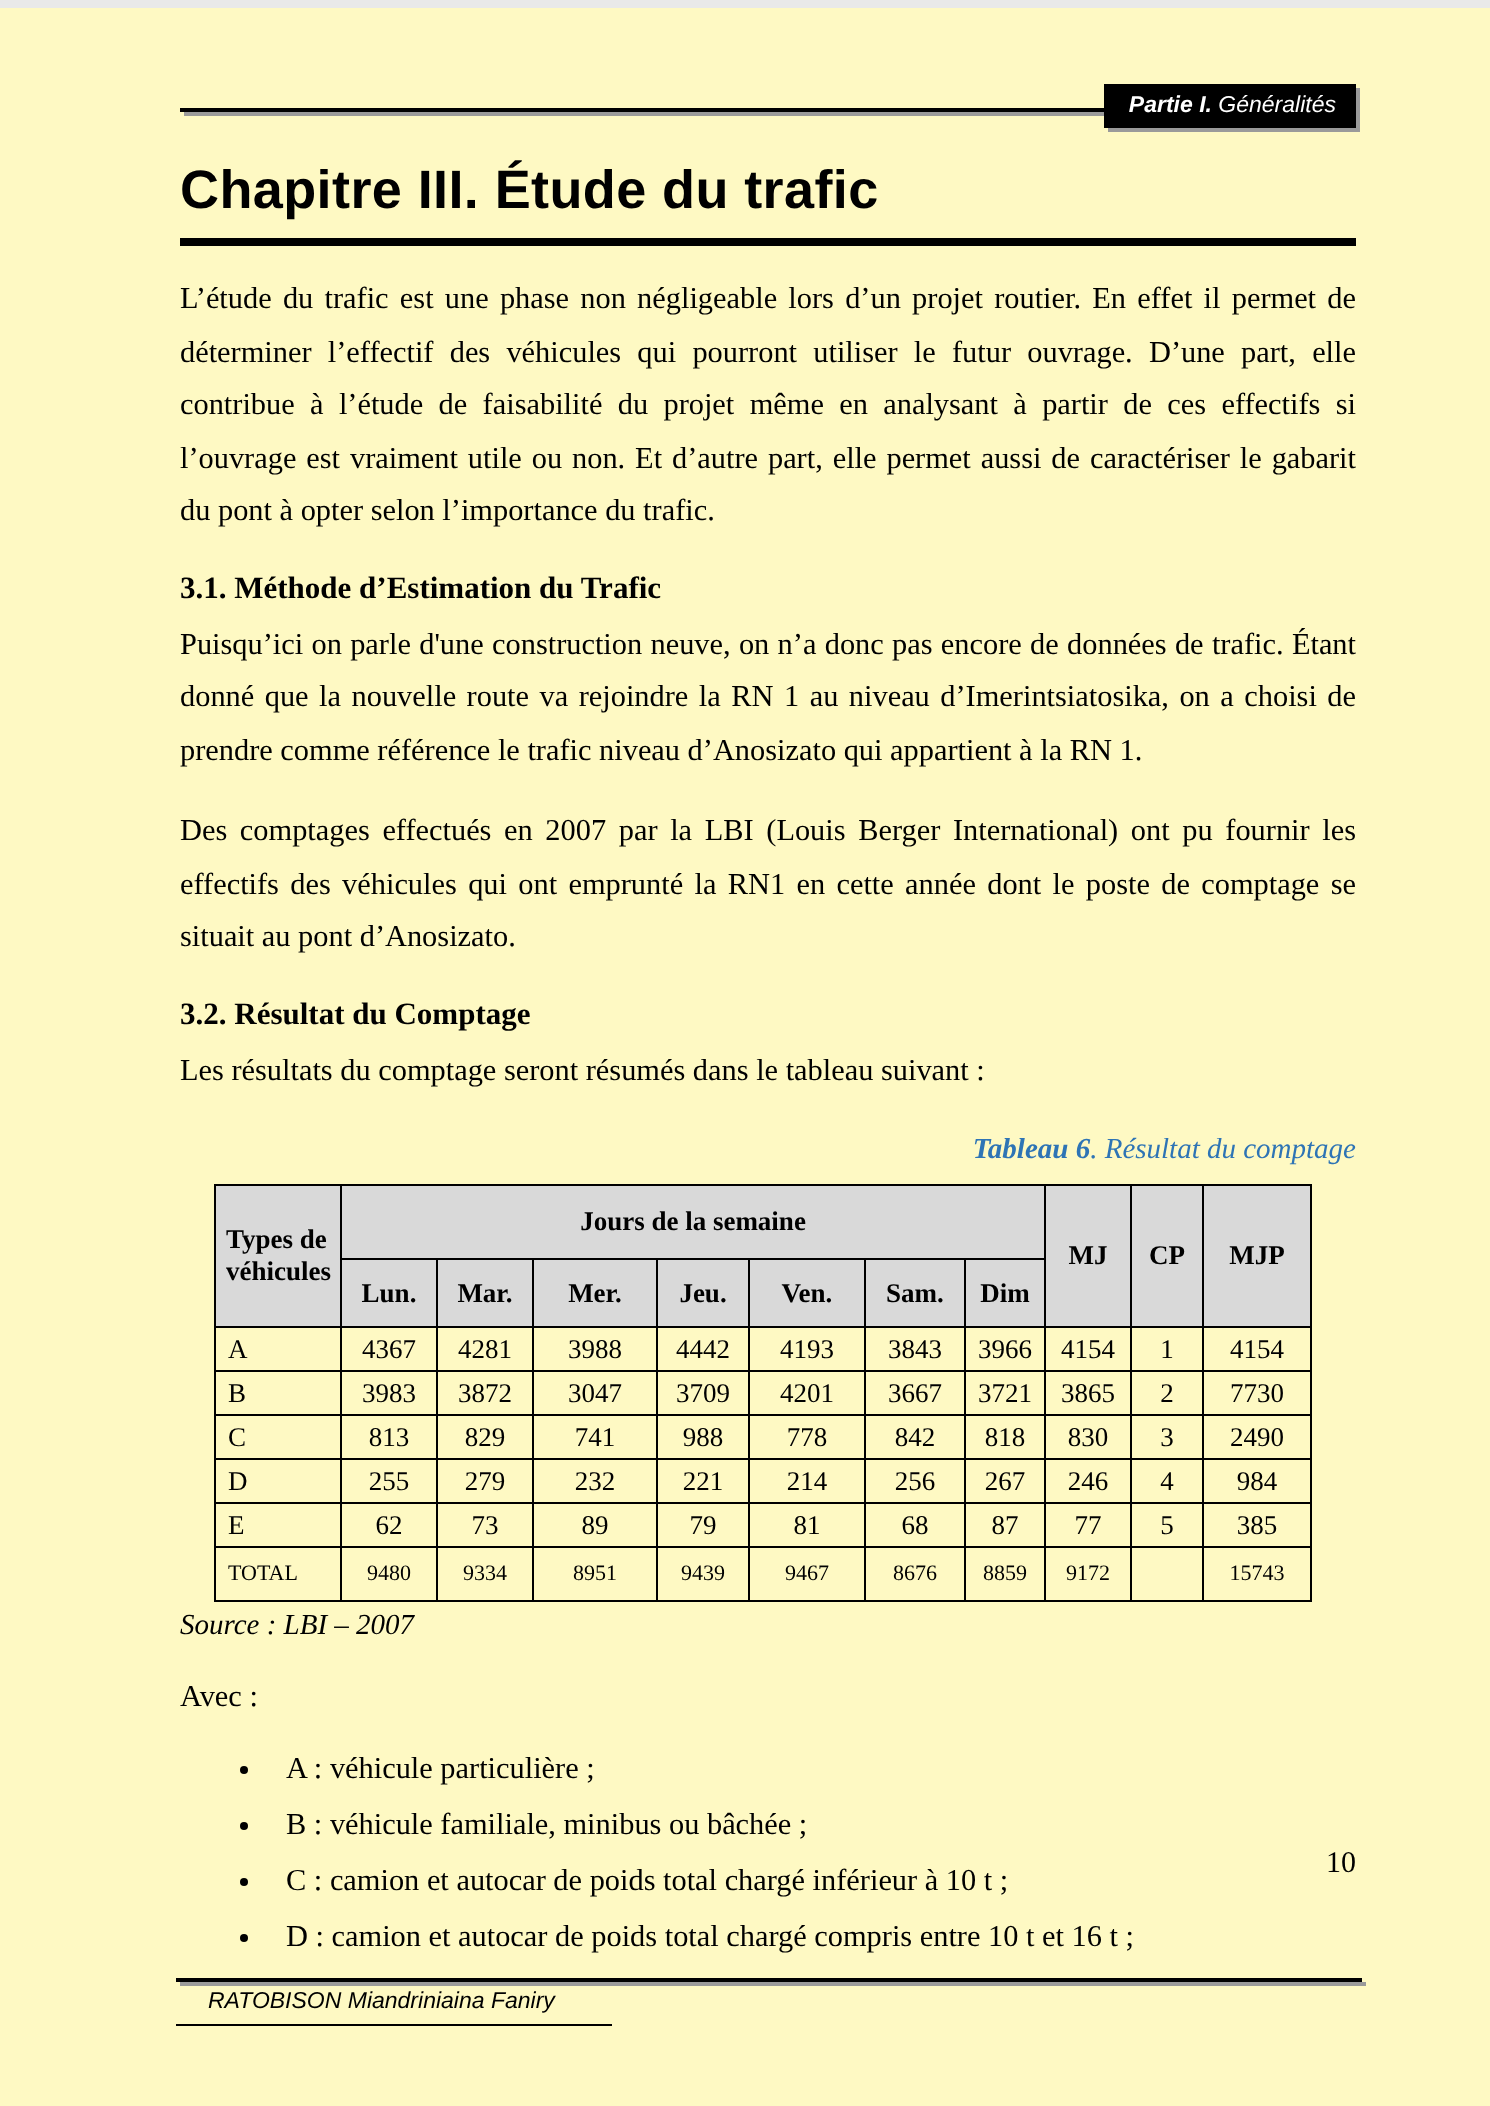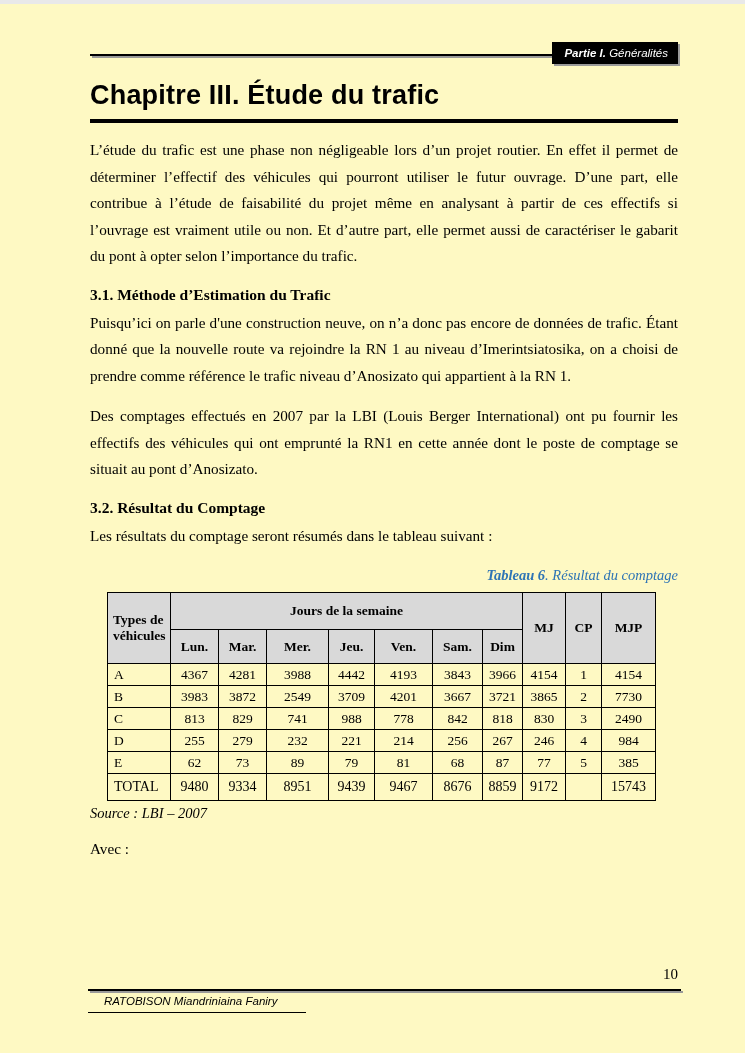--- a/index.html
+++ b/index.html
@@ -39,30 +39,30 @@
   
   table.traffic { border-collapse:collapse; margin-left:17px; table-layout:fixed; }
   table.traffic th, table.traffic td { border:1px solid #000; font-size:13.5px; }
   table.traffic th { background:#D9D9D9; font-weight:bold; }
   th.types { text-align:left; padding:4px 4px 4px 5px; font-size:13px; }
   th.jours { height:37px; text-align:center; }
   th.day   { height:34px; text-align:center; }
   th.agg   { text-align:center; }
   td.num   { height:22px; text-align:center; }
   td.type  { text-align:left; padding-left:6px; }
-  tr.total td { height:27px; font-size:14px; }
+  tr.total td { height:27px; font-size:11px; }
   td.type  { font-size:13.5px; }
 
   .source { font-style:italic; font-size:14.5px; margin-top:4px; }
   .avec { font-size:15.2px; margin-top:18px; }
   ul.defs { margin:14px 0 0 45px; }
   ul.defs li { font-size:15.2px; line-height:26px; margin-bottom:2px; padding-left:8px; }
 
   
-  .page-number { position:absolute; right:67px; top:962px; font-size:15px; }
+  .page-number { position:absolute; right:67px; top:920px; font-size:15px; }
   .doc-footer { position:absolute; left:88px; right:64px; top:985px; }
   .footer-rule { height:2px; background:#000; box-shadow:2px 2px 0 #9a9a9a; }
   .footer-left { display:flex; width:218px; height:22px;flex-direction:column; }
   .footer-text {
     flex:1; font-family:"Liberation Sans", sans-serif; font-style:italic;
     font-size:11.5px; line-height:20px; padding-left:16px; border-bottom:1px solid #000;
     white-space:nowrap;
   }
   .footer-slant { width:16px; background:#000; transform:skewX(-28deg); transform-origin:top left; }
 </style>
@@ -138,21 +138,21 @@
           <td class="num">3843</td>
           <td class="num">3966</td>
           <td class="num">4154</td>
           <td class="num">1</td>
           <td class="num">4154</td>
         </tr>
         <tr>
           <td class="type">B</td>
           <td class="num">3983</td>
           <td class="num">3872</td>
-          <td class="num">2549</td>
+          <td class="num">3047</td>
           <td class="num">3709</td>
           <td class="num">4201</td>
           <td class="num">3667</td>
           <td class="num">3721</td>
           <td class="num">3865</td>
           <td class="num">2</td>
           <td class="num">7730</td>
         </tr>
         <tr>
           <td class="type">C</td>
@@ -205,20 +205,26 @@
           <td class="num">9172</td>
           <td class="num"></td>
           <td class="num">15743</td>
         </tr>
       </tbody>
     </table>
 
     <p class="source">Source : LBI – 2007</p>
 
     <p class="avec">Avec :</p>
+    <ul class="defs">
+      <li>A : véhicule particulière ;</li>
+      <li>B : véhicule familiale, minibus ou bâchée ;</li>
+      <li>C : camion et autocar de poids total chargé inférieur à 10 t ;</li>
+      <li>D : camion et autocar de poids total chargé compris entre 10 t et 16 t ;</li>
+    </ul>
 
   </div>
 
   <div class="page-number">10</div>
 
   <div class="doc-footer">
     <div class="footer-rule"></div>
     <div class="footer-left">
       <span class="footer-text">RATOBISON Miandriniaina Faniry</span>
       <span class="footer-slant"></span>

